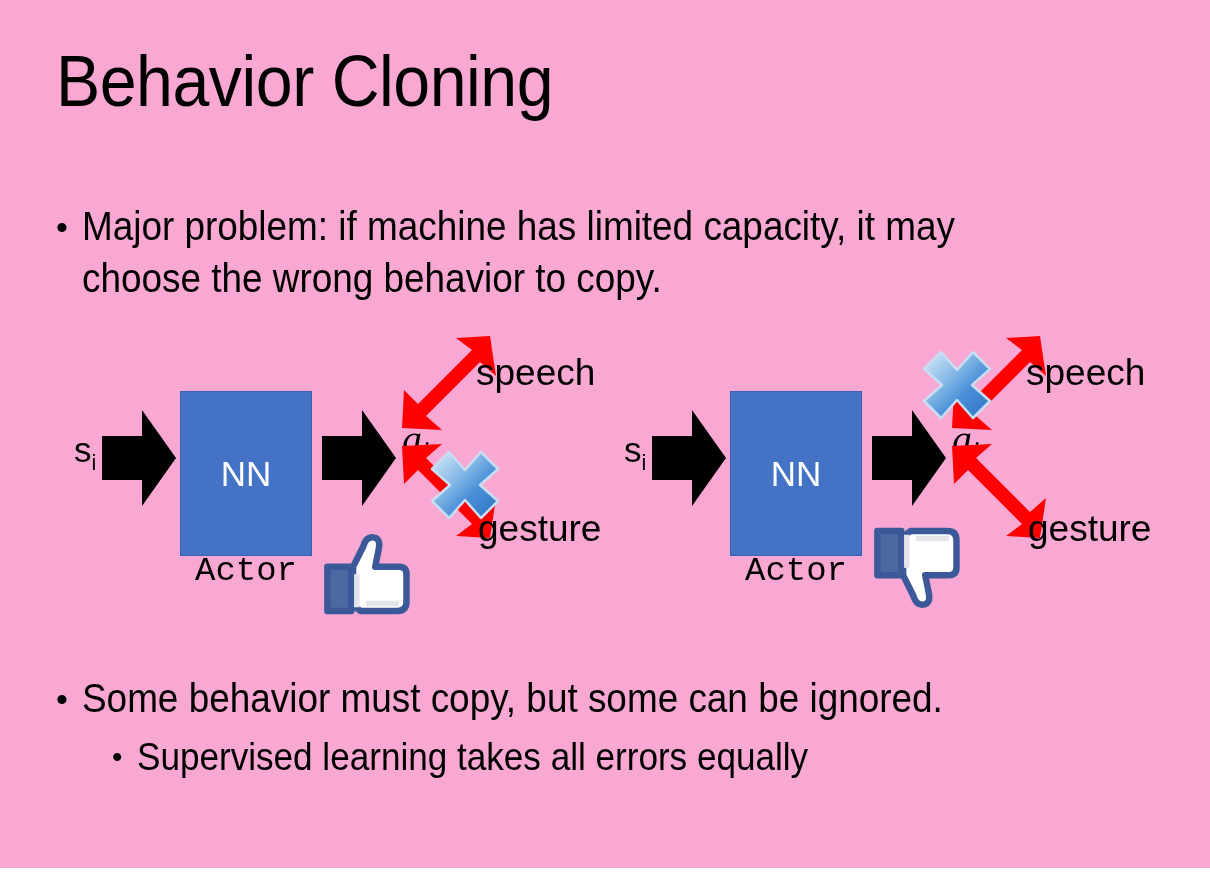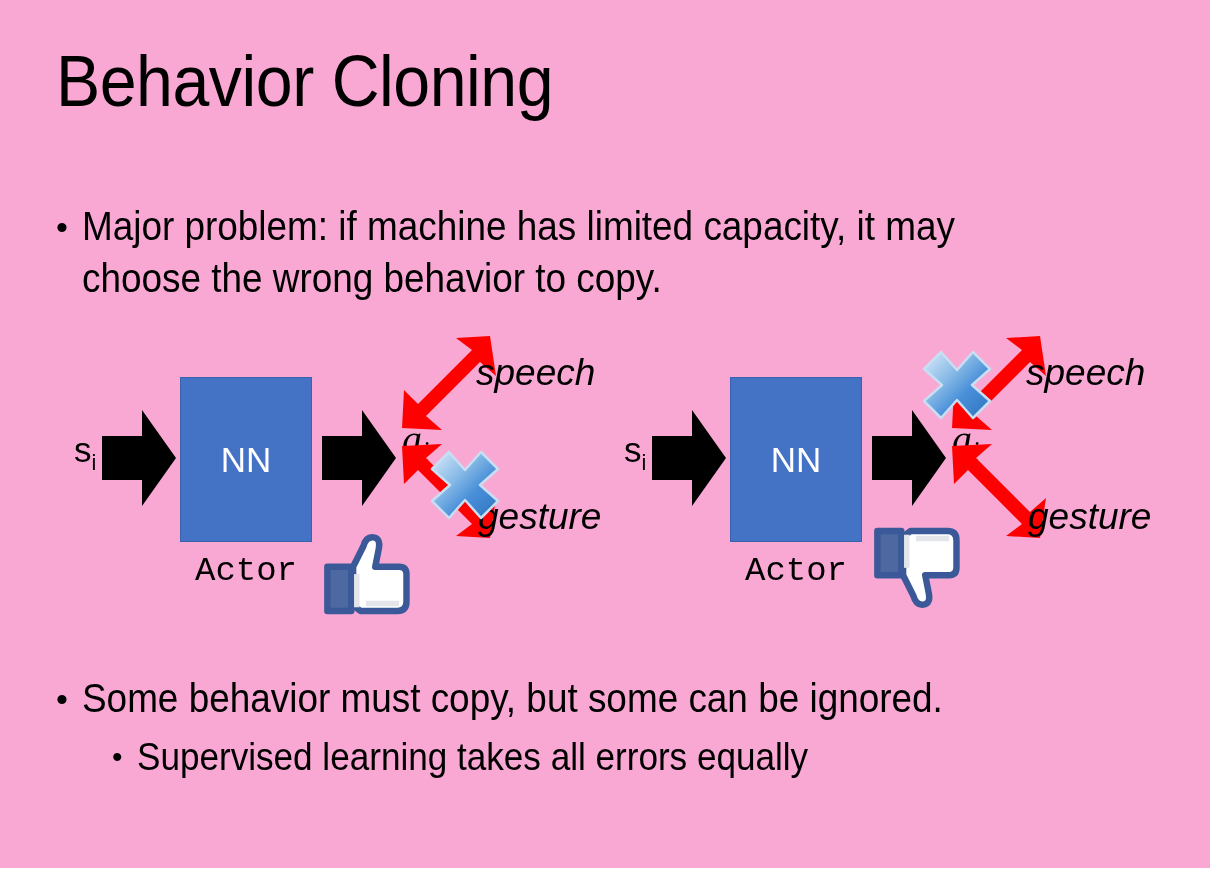--- a/index.html
+++ b/index.html
@@ -65,21 +65,21 @@
     top: 340px;
     width: 600px;
     height: 290px;
   }
   #diagram-left  { left: 10px; }
   #diagram-right { left: 560px; }
 
   .nn-box {
     position: absolute;
     left: 170px;
-    top: 37px;
+    top: 51px;
     width: 132px;
     height: 165px;
     background: #4472C4;
     border: 1.5px solid #3A62AE;
     box-sizing: border-box;
     text-decoration: underline;
   }
   .nn-label {
     position: absolute;
     left: 0; right: 0;
@@ -159,24 +159,23 @@
   }
   .arrow-speech  { left: 388px; top: -12px; }
   .arrow-gesture { left: 388px; top: 96px; }
 
   
   .branch-label {
     position: absolute;
     font-size: 37px;
     font-family: "Liberation Sans", sans-serif;
     white-space: nowrap;
-    font-style: italic;
   }
   .label-speech  { left: 466px; top: 12px; }
-  .label-gesture { left: 468px; top: 156px; }
+  .label-gesture { left: 468px; top: 168px; }
 
   
   .x-mark {
     position: absolute;
     width: 74px;
     height: 74px;
   }
   .x-on-gesture { left: 418px; top: 108px; }
   .x-on-speech  { left: 360px; top: 8px; }
 

